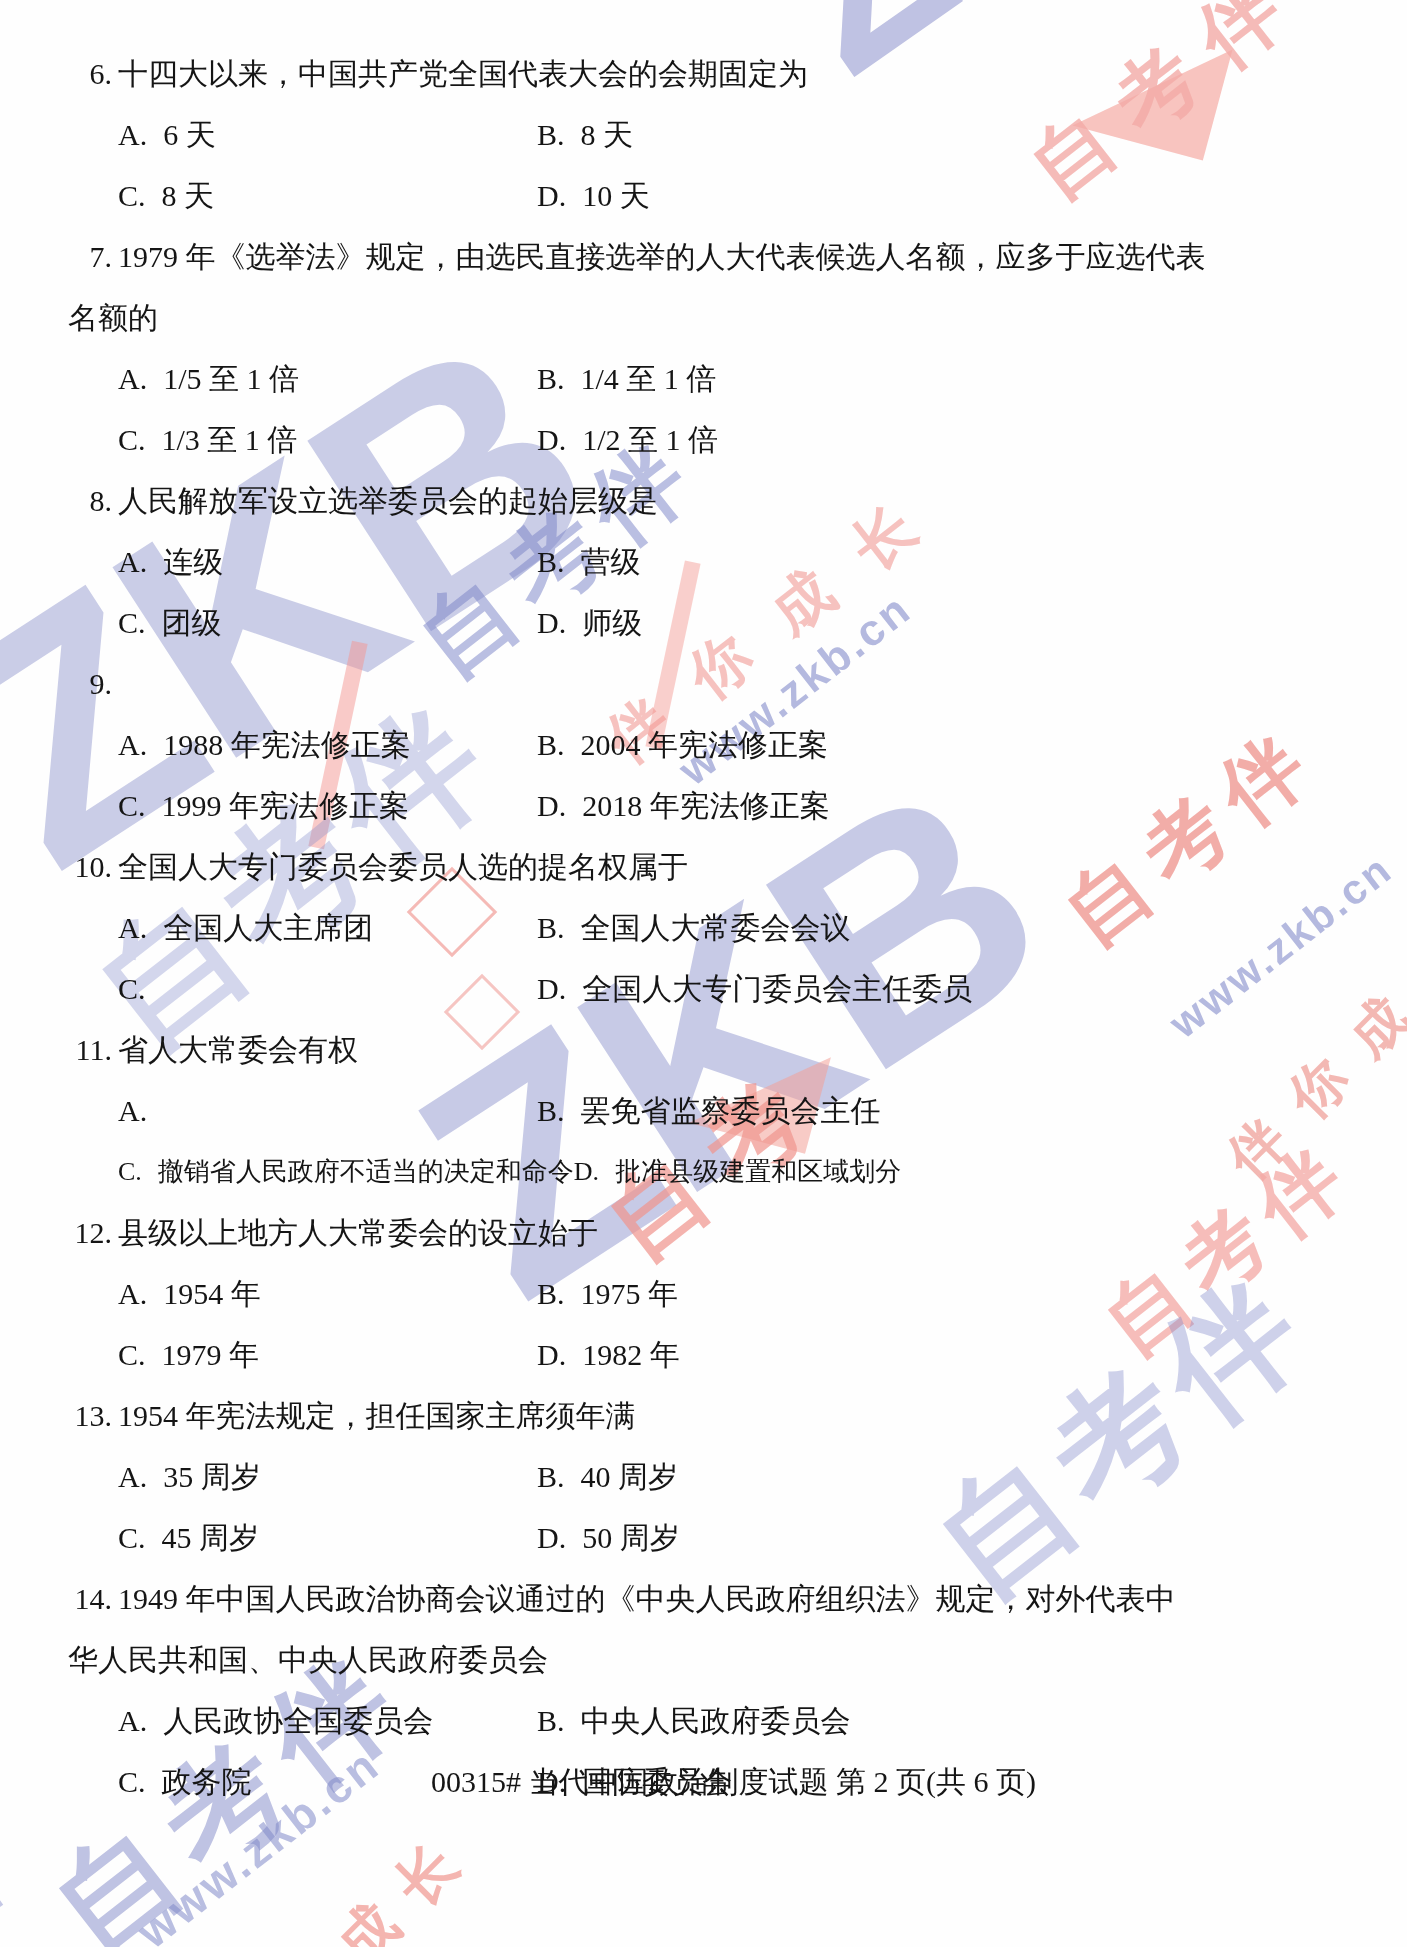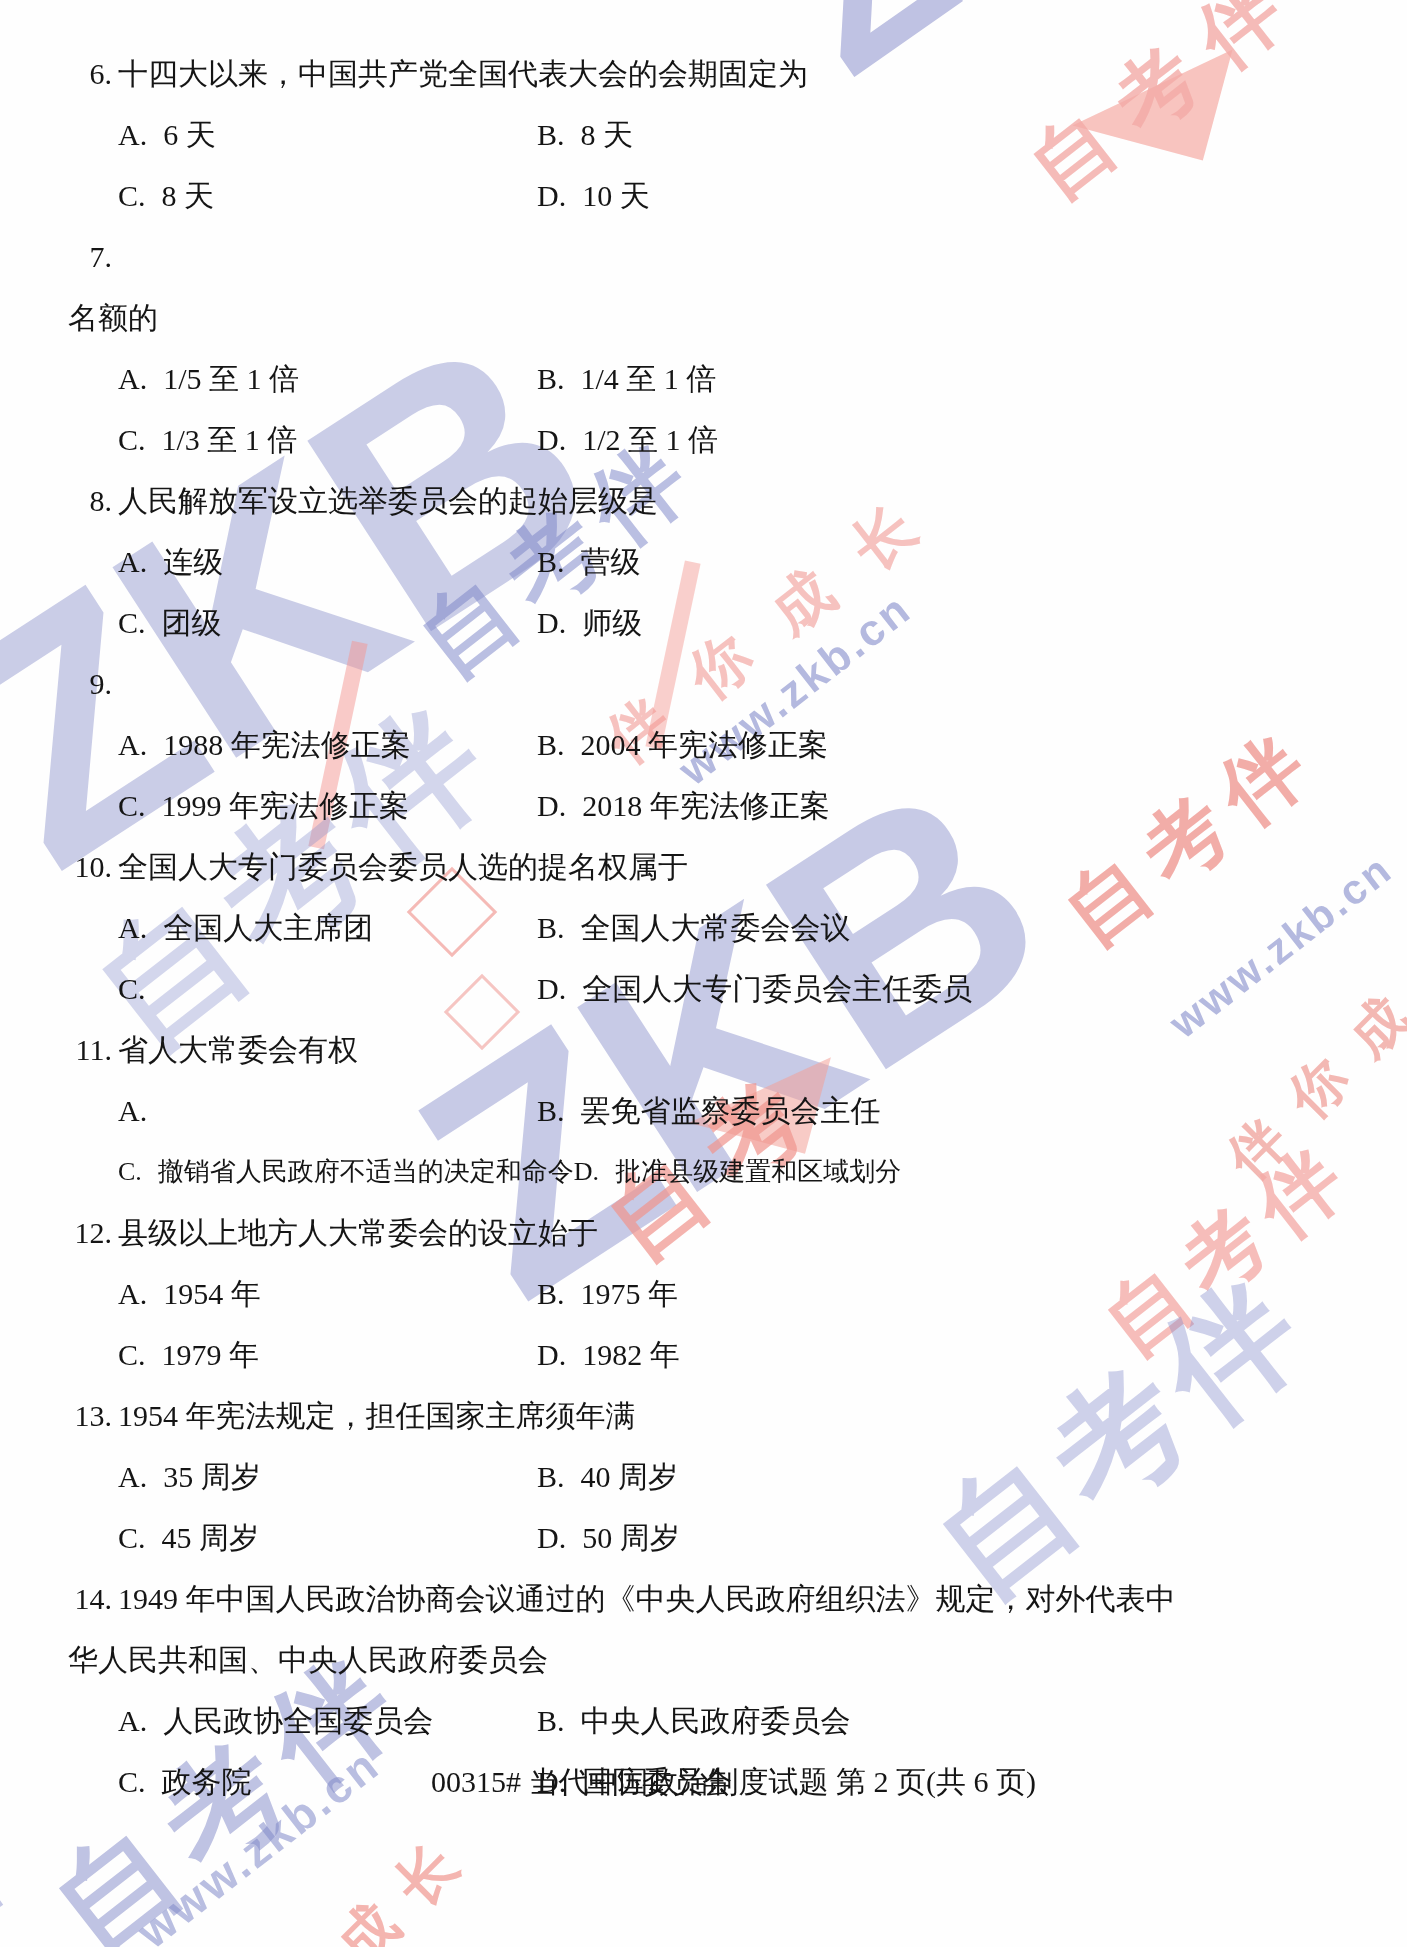--- a/index.html
+++ b/index.html
@@ -98,20 +98,21 @@
           </span>
           <span class="opt-cell">
             <span class="opt-label">D.</span>
             <span class="opt-text">10 天</span>
           </span>
         </div>
       </div>
       <div class="question">
         <div class="row stem-row">
           <span class="q-num">7.</span>
+          <span class="q-stem">1979 年《选举法》规定，由选民直接选举的人大代表候选人名额，应多于应选代表</span>
         </div>
         <div class="row stem-cont">名额的</div>
         <div class="row opt-row">
           <span class="opt-cell">
             <span class="opt-label">A.</span>
             <span class="opt-text">1/5 至 1 倍</span>
           </span>
           <span class="opt-cell">
             <span class="opt-label">B.</span>
             <span class="opt-text">1/4 至 1 倍</span>

